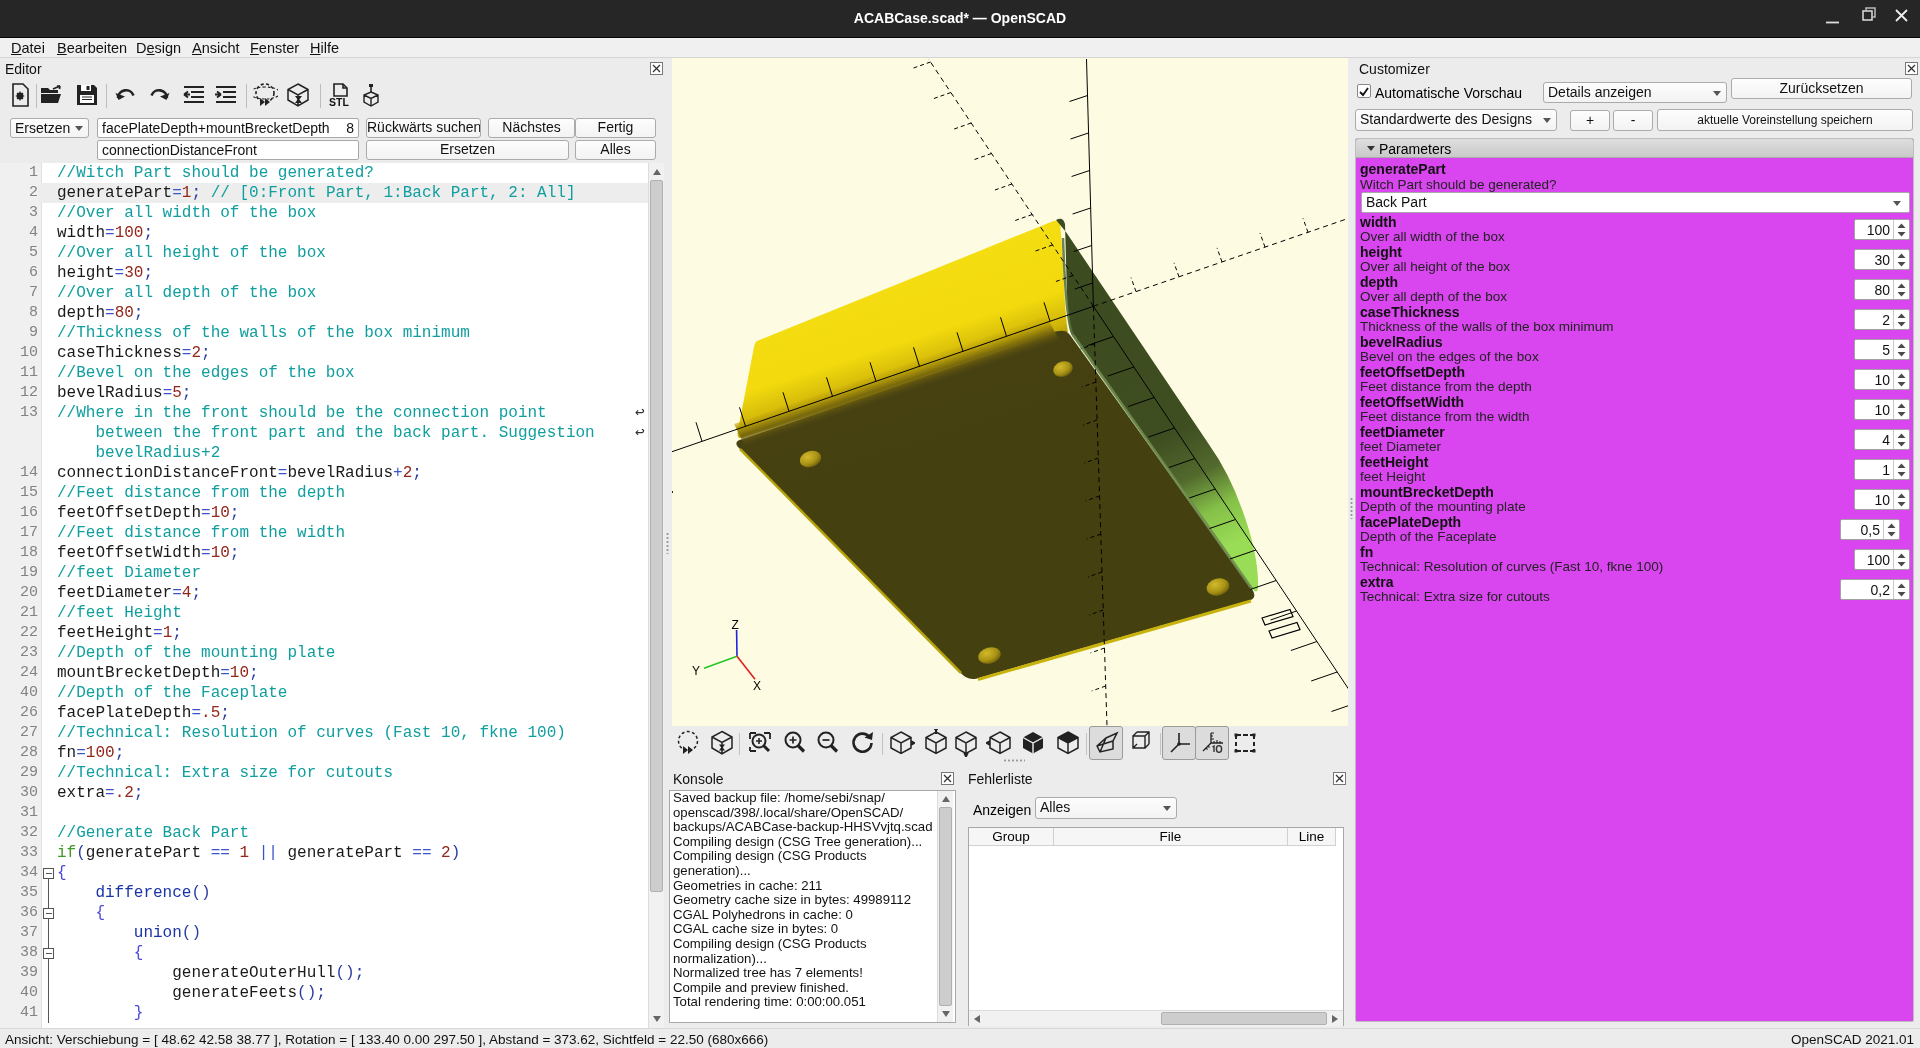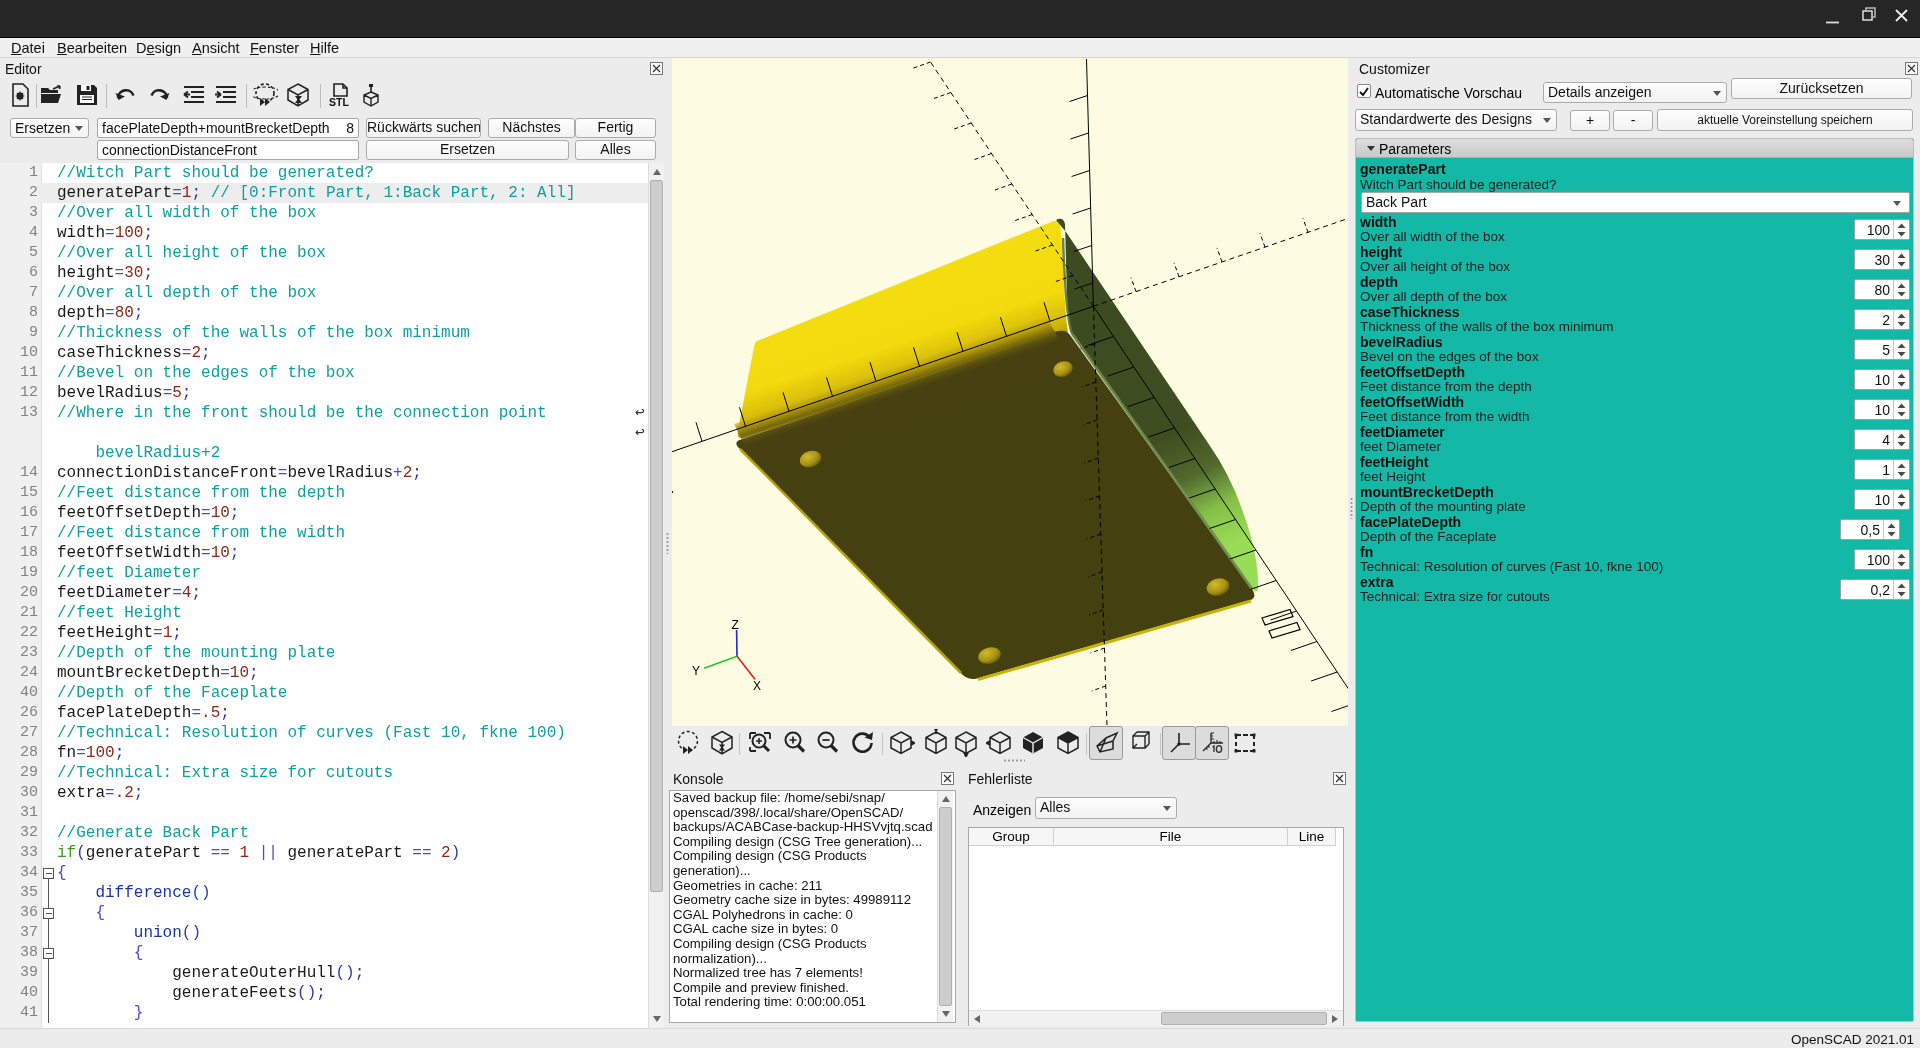--- a/index.html
+++ b/index.html
@@ -55,26 +55,27 @@
 #konsole { position:absolute; left:664px; top:770px; width:293px; height:258px; background:#ececec; }
 #ktext { position:absolute; left:5px; top:20px; width:287px; height:233px; background:#fff; border:1px solid #a8a8a8; font-size:13.2px; line-height:14.6px; color:#111; padding:0 2px 0 3px; overflow:hidden; white-space:nowrap; }
 #fehler { position:absolute; left:957px; top:770px; width:391px; height:258px; background:#ececec; }
 
 #customizer { position:absolute; left:1355px; top:58px; width:565px; height:970px; background:#ececec; font-size:14px; }
 .pname { position:absolute; left:4px; font-weight:bold; color:#111; font-size:14px; }
 .pdesc { position:absolute; left:4px; color:#222; font-size:13.5px; }
 .spin { position:absolute; height:21px; background:#fff; border:1px solid #a2a2a2; border-radius:2px; }
 .sv { position:absolute; right:19px; top:1.5px; font-size:14px; color:#111; }
 .sar { position:absolute; right:0; top:0; width:16px; height:19px; border-left:1px solid #c8c8c8; }
-#parambox { position:absolute; left:0px; top:80px; width:559px; height:884px; border:1px solid #bdbdbd; background:#14b8a6; border-radius:2px; }
+#parambox { position:absolute; left:0px; top:80px; width:559px; height:884px; border:1px solid #bdbdbd; background:#d946ef; border-radius:2px; }
 #paramhdr { position:absolute; left:0px; top:0px; width:557px; height:19px; background:linear-gradient(#dedede,#c9c9c9); border-bottom:1px solid #aaa; border-radius:2px 2px 0 0; }
 .chk { position:absolute; width:14px; height:14px; background:#fff; border:1px solid #8a8a8a; border-radius:2px; }
 </style></head>
 <body>
 <div id="titlebar">
+    <div id="title">ACABCase.scad* — OpenSCAD</div>
 <svg class="abs" style="left:1824px;top:12px" width="20" height="14" viewBox="0 0 20 14">
       <path d="M2 10.5 h13" stroke="#ddd" stroke-width="1.8"></path>
     </svg>
 <svg class="abs" style="left:1860px;top:6px" width="18" height="16" viewBox="0 0 18 16">
       <path d="M3 5 h9 v9 h-9 z" fill="none" stroke="#ddd" stroke-width="1.5"></path>
       <path d="M6 5 v-3 h9 v9 h-3" fill="none" stroke="#bbb" stroke-width="1.5"></path>
     </svg>
 <svg class="abs" style="left:1894px;top:9px" width="16" height="14" viewBox="0 0 16 14">
       <path d="M2 1 L13 12 M13 1 L2 12" stroke="#eee" stroke-width="1.8"></path>
     </svg>
@@ -166,21 +167,21 @@
 <div class="crow" style="top:60px"><b class="ln">4</b><span class="ct">width<i class="o">=</i><i class="n">100</i><i class="p">;</i></span></div>
 <div class="crow" style="top:80px"><b class="ln">5</b><span class="ct"><i class="c">//Over all height of the box</i></span></div>
 <div class="crow" style="top:100px"><b class="ln">6</b><span class="ct">height<i class="o">=</i><i class="n">30</i><i class="p">;</i></span></div>
 <div class="crow" style="top:120px"><b class="ln">7</b><span class="ct"><i class="c">//Over all depth of the box</i></span></div>
 <div class="crow" style="top:140px"><b class="ln">8</b><span class="ct">depth<i class="o">=</i><i class="n">80</i><i class="p">;</i></span></div>
 <div class="crow" style="top:160px"><b class="ln">9</b><span class="ct"><i class="c">//Thickness of the walls of the box minimum</i></span></div>
 <div class="crow" style="top:180px"><b class="ln">10</b><span class="ct">caseThickness<i class="o">=</i><i class="n">2</i><i class="p">;</i></span></div>
 <div class="crow" style="top:200px"><b class="ln">11</b><span class="ct"><i class="c">//Bevel on the edges of the box</i></span></div>
 <div class="crow" style="top:220px"><b class="ln">12</b><span class="ct">bevelRadius<i class="o">=</i><i class="n">5</i><i class="p">;</i></span></div>
 <div class="crow" style="top:240px"><b class="ln">13</b><span class="ct"><i class="c">//Where in the front should be the connection point</i><s class="wr">↩</s></span></div>
-<div class="crow" style="top:260px"><span class="ct"><s class="wr">↩</s></span></div>
+<div class="crow" style="top:260px"><span class="ct"><i class="c">    between the front part and the back part. Suggestion</i><s class="wr">↩</s></span></div>
 <div class="crow" style="top:280px"><span class="ct"><i class="c">    bevelRadius+2</i></span></div>
 <div class="crow" style="top:300px"><b class="ln">14</b><span class="ct">connectionDistanceFront<i class="o">=</i>bevelRadius<i class="o">+</i><i class="n">2</i><i class="p">;</i></span></div>
 <div class="crow" style="top:320px"><b class="ln">15</b><span class="ct"><i class="c">//Feet distance from the depth</i></span></div>
 <div class="crow" style="top:340px"><b class="ln">16</b><span class="ct">feetOffsetDepth<i class="o">=</i><i class="n">10</i><i class="p">;</i></span></div>
 <div class="crow" style="top:360px"><b class="ln">17</b><span class="ct"><i class="c">//Feet distance from the width</i></span></div>
 <div class="crow" style="top:380px"><b class="ln">18</b><span class="ct">feetOffsetWidth<i class="o">=</i><i class="n">10</i><i class="p">;</i></span></div>
 <div class="crow" style="top:400px"><b class="ln">19</b><span class="ct"><i class="c">//feet Diameter</i></span></div>
 <div class="crow" style="top:420px"><b class="ln">20</b><span class="ct">feetDiameter<i class="o">=</i><i class="n">4</i><i class="p">;</i></span></div>
 <div class="crow" style="top:440px"><b class="ln">21</b><span class="ct"><i class="c">//feet Height</i></span></div>
 <div class="crow" style="top:460px"><b class="ln">22</b><span class="ct">feetHeight<i class="o">=</i><i class="n">1</i><i class="p">;</i></span></div>
@@ -641,14 +642,15 @@
 <div class="spin" style="top:579px;left:484px;width:70px">
       <span class="sv">0,2</span>
       <span class="sar"><svg width="15" height="20" viewBox="0 0 15 20">
           <path d="M3.5 8 L7.5 3.5 L11.5 8 Z" fill="#4a4a4a"></path>
           <path d="M3.5 12 L7.5 16.5 L11.5 12 Z" fill="#4a4a4a"></path>
         </svg></span>
     </div>
 </div>
 
 <div id="statusbar">
+ <span class="abs" style="left:5px;top:3px">Ansicht: Verschiebung = [ 48.62 42.58 38.77 ], Rotation = [ 133.40 0.00 297.50 ], Abstand = 373.62, Sichtfeld = 22.50 (680x666)</span>
  <span class="abs" style="right:6px;top:3px">OpenSCAD 2021.01</span>
 </div>
 
 </body></html>

